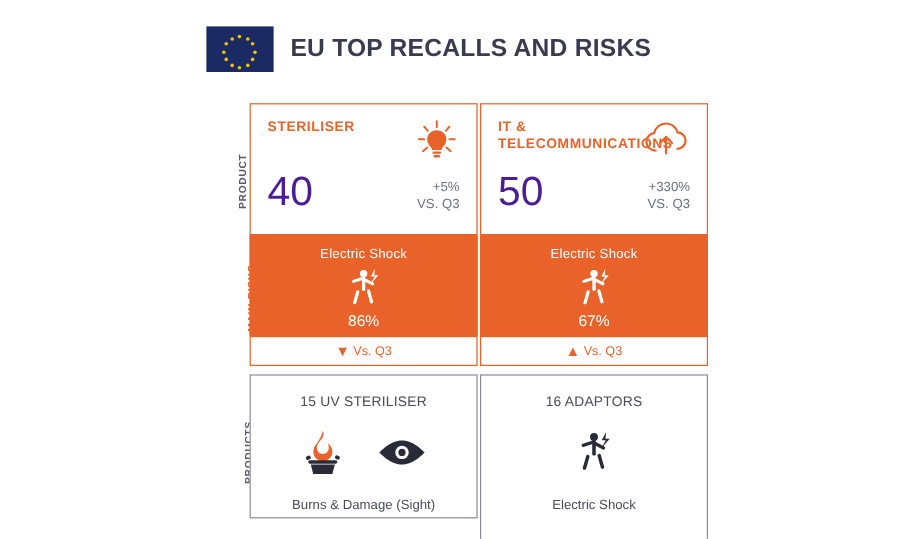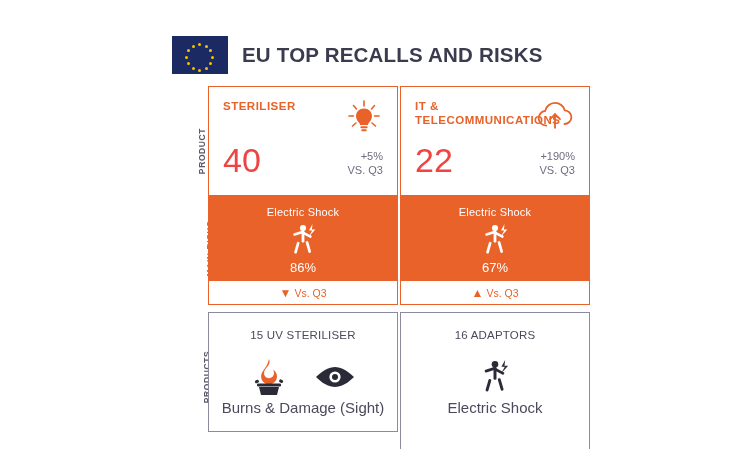--- a/index.html
+++ b/index.html
@@ -22,21 +22,20 @@
   }
 
   
   .header {
     position: absolute;
     left: 172px;
     top: 22px;
     display: flex;
     align-items: center;
     gap: 14px;
-    margin-top: 14px;
   }
   .eu-flag {
     width: 56px;
     height: 38px;
     background: #1c2a63;
     position: relative;
     flex: none;
   }
   .eu-flag .star {
     position: absolute;
@@ -103,21 +102,21 @@
     justify-content: flex-end;
   }
   .cat-bottom {
     display: flex;
     align-items: flex-end;
     justify-content: space-between;
     padding: 0 14px 10px 14px;
   }
   .big-number {
     font-size: 34px;
-    color: #ef4444;
+    color: #4c1d95;
     line-height: 34px;
     font-weight: normal;
   }
   .delta {
     text-align: right;
     font-size: 11px;
     color: #6d6d80;
     line-height: 14px;
   }
 
@@ -178,23 +177,23 @@
   }
   .prod-icons {
     display: flex;
     align-items: center;
     justify-content: center;
     gap: 26px;
     height: 44px;
     margin-top: 14px;
   }
   .prod-caption {
-    font-size: 15px;
+    font-size: 11px;
     color: #4a4a5c;
-    margin-top: 0;
+    margin-top: 16px;
   }
   svg { display: block; }
 </style>
 </head>
 <body>
 
 <div class="canvas">
 
   <div class="header">
     <div class="eu-flag">
@@ -310,23 +309,23 @@
         <svg width="44" height="34" viewBox="0 0 44 34">
           <path d="M12.5 27.5C7.8 27.5 4 23.9 4 19.4c0-4.1 3.1-7.5 7.2-8 .9-5 5.4-8.8 10.8-8.8 5.2 0 9.6 3.5 10.7 8.2 4 .2 7.3 3.5 7.3 7.5 0 4.1-3.4 7.5-7.6 7.5" fill="none" stroke="#e8622a" stroke-width="2" stroke-linecap="round"></path>
           <g stroke="#e8622a" stroke-width="2" stroke-linecap="round" fill="none">
             <line x1="22" y1="30" x2="22" y2="15"></line>
             <polyline points="16.5,20.5 22,15 27.5,20.5"></polyline>
           </g>
         </svg>
       </div>
     </div>
     <div class="cat-bottom">
-      <div class="big-number">22</div>
+      <div class="big-number">50</div>
       <div class="delta">
-        <div>+190%</div>
+        <div>+330%</div>
         <div>VS. Q3</div>
       </div>
     </div>
   </div>
 
   <div class="risk-block" style="left:400px; top:196px; width:190px; height:84px;">
     <div class="risk-title">Electric Shock</div>
     <div class="risk-icon">
       <svg width="30" height="34" viewBox="0 0 30 34">
         <g fill="#ffffff">

